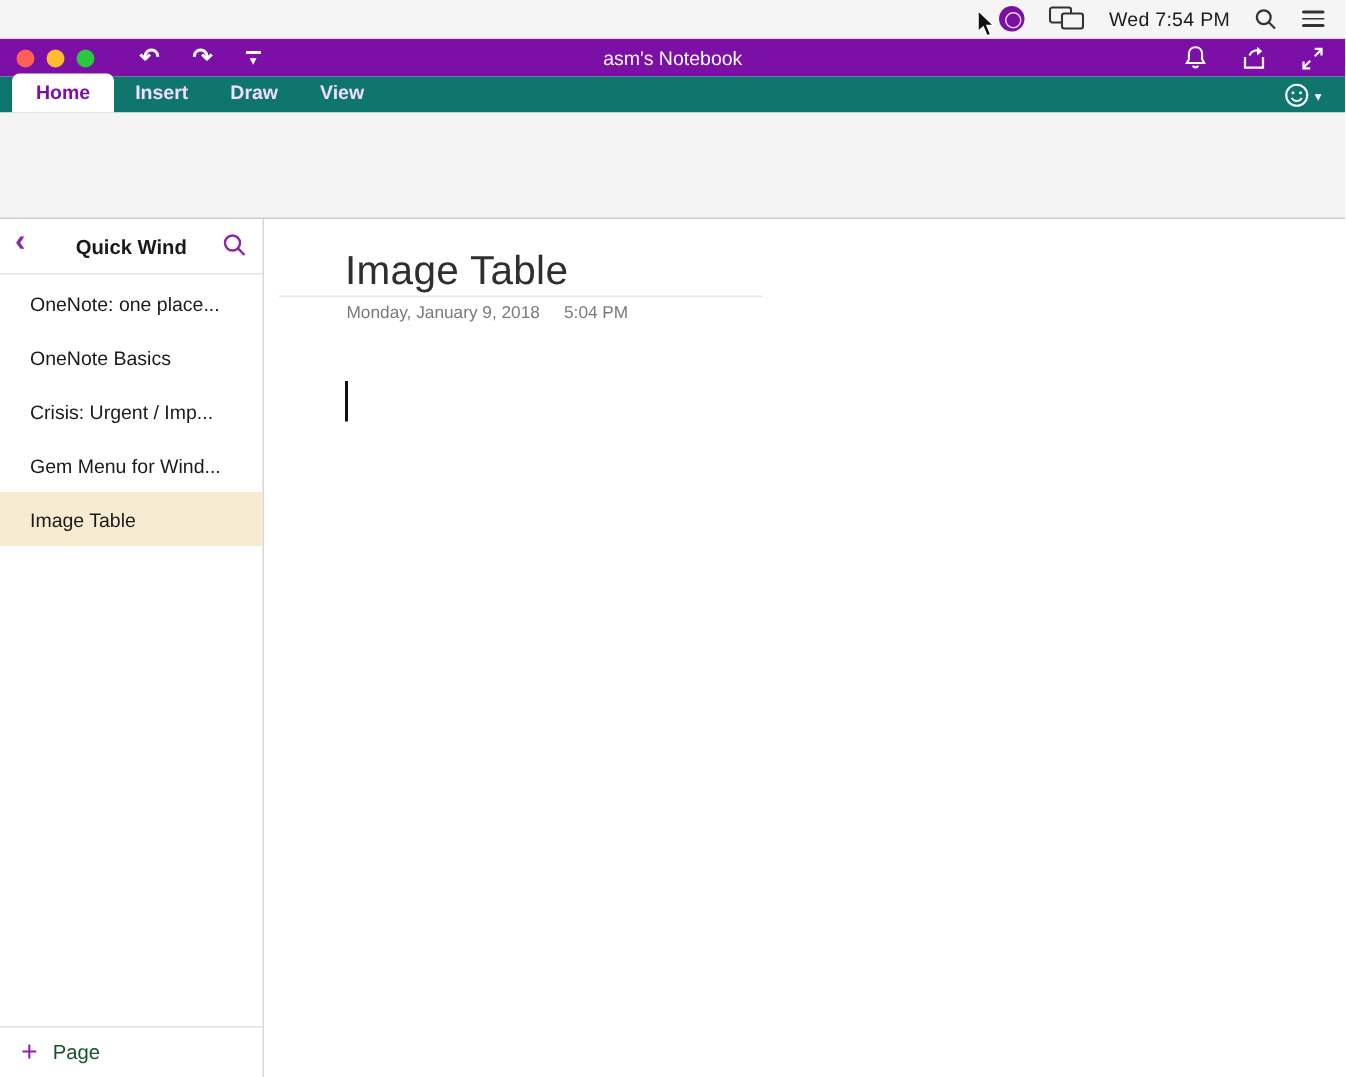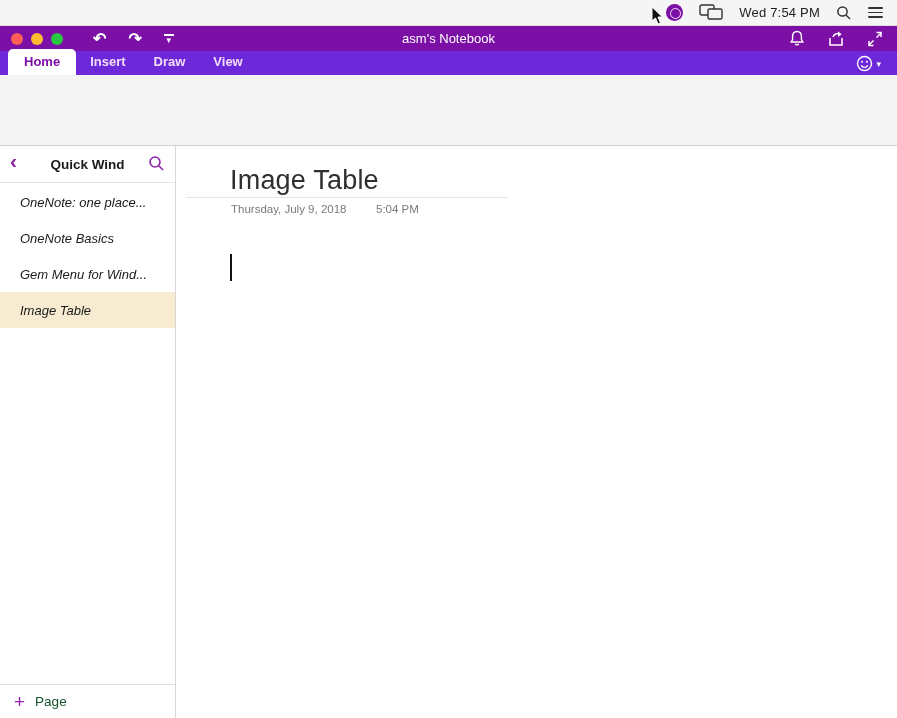--- a/index.html
+++ b/index.html
@@ -45,21 +45,21 @@
   .customize .bar { width:10px; height:2px; background:#fff; }
   .customize .tri { font-size:9px; line-height:6px; color:#fff; }
   .tb-title {
     position:absolute; left:0; right:0; text-align:center; font-size:13px; color:#fff;
   }
   .tb-right { position:absolute; right:14px; top:0; height:25px; display:flex; gap:22px; align-items:center; }
 
   
   .tabrow {
     position:absolute; left:0; top:51px; width:897px; height:24px;
-    background:#6d28d9; display:flex; align-items:flex-end;
+    background:#0f766e; display:flex; align-items:flex-end;
   }
   .tab {
     font-size:13px; font-weight:bold; color:#f2defa; padding:4px 14px 6px 14px; cursor:default;
   }
   .tab.active {
     background:#fff; color:#7c0fa5; border-radius:5px 5px 0 0; margin-left:8px; padding:5px 16px 6px 16px;
   }
   .tabrow .spacer { flex:1; }
   .smiley-wrap { display:flex; align-items:center; gap:3px; margin-right:16px; padding-bottom:3px; }
   .smiley-wrap .tri { color:#fff; font-size:9px; }
@@ -169,21 +169,21 @@
     position:absolute; left:0; top:146px; width:176px; height:572px;
     background:#fff; border-right:1px solid #d8d8d8;
   }
   .sb-header {
     position:relative; height:37px; border-bottom:1px solid #e4e4e4;
     display:flex; align-items:center;
   }
   .sb-back { position:absolute; left:10px; top:4px; color:#8e24aa; font-size:21px; line-height:1; font-weight:bold; }
   .sb-title { width:100%; text-align:center; font-size:13.5px; font-weight:bold; color:#1a1a1a; }
   .sb-search { position:absolute; right:10px; top:9px; }
-  .sb-list { position:absolute; left:0; top:38px; width:175px;font-style:italic; }
+  .sb-list { position:absolute; left:0; top:38px; width:175px; }
   .sb-item { height:36px; display:flex; align-items:center; padding-left:20px; font-size:13px; color:#1a1a1a; cursor:default; }
   .sb-item.selected { background:#f7ecd2; }
   .sb-footer {
     position:absolute; left:0; bottom:0; width:175px; height:34px;
     border-top:1px solid #e0e0e0; display:flex; align-items:center; gap:10px; padding-left:14px;
   }
   .sb-plus { color:#8e24aa; font-size:19px; font-weight:300; line-height:1; }
   .sb-newpage { color:#14532d; font-size:13.5px; }
 
   
@@ -477,30 +477,31 @@
       <span class="sb-search">
         <svg width="17" height="17" viewBox="0 0 17 17">
           <circle cx="7" cy="7" r="5" fill="none" stroke="#8e24aa" stroke-width="1.6"></circle>
           <line x1="10.8" y1="10.8" x2="15" y2="15" stroke="#8e24aa" stroke-width="1.6"></line>
         </svg>
       </span>
     </div>
     <div class="sb-list">
       <div class="sb-item">OneNote: one place...</div>
       <div class="sb-item">OneNote Basics</div>
+      <div class="sb-item">Crisis: Urgent / Imp...</div>
       <div class="sb-item">Gem Menu for Wind...</div>
       <div class="sb-item selected">Image Table</div>
     </div>
     <div class="sb-footer">
       <span class="sb-plus">+</span>
       <span class="sb-newpage">Page</span>
     </div>
   </div>
 
   <div class="pagearea">
     <div class="pg-title">Image Table</div>
     <div class="pg-underline"></div>
-    <div class="pg-date">Thursday, July 9, 2018</div>
+    <div class="pg-date">Monday, January 9, 2018</div>
     <div class="pg-time">5:04 PM</div>
     <div class="caret"></div>
   </div>
 
 </div>
 
 </body></html>

